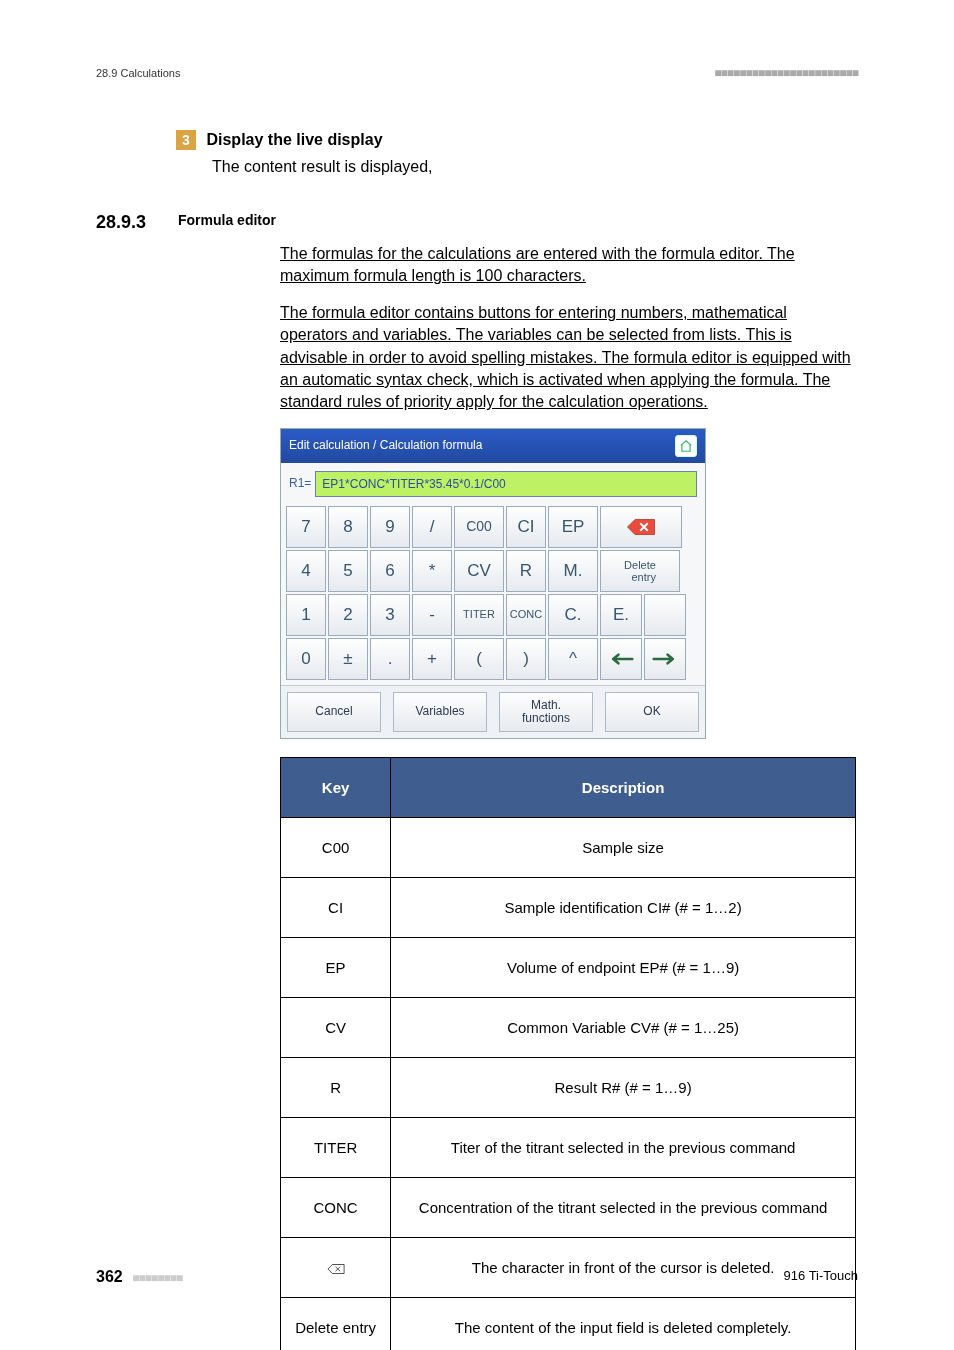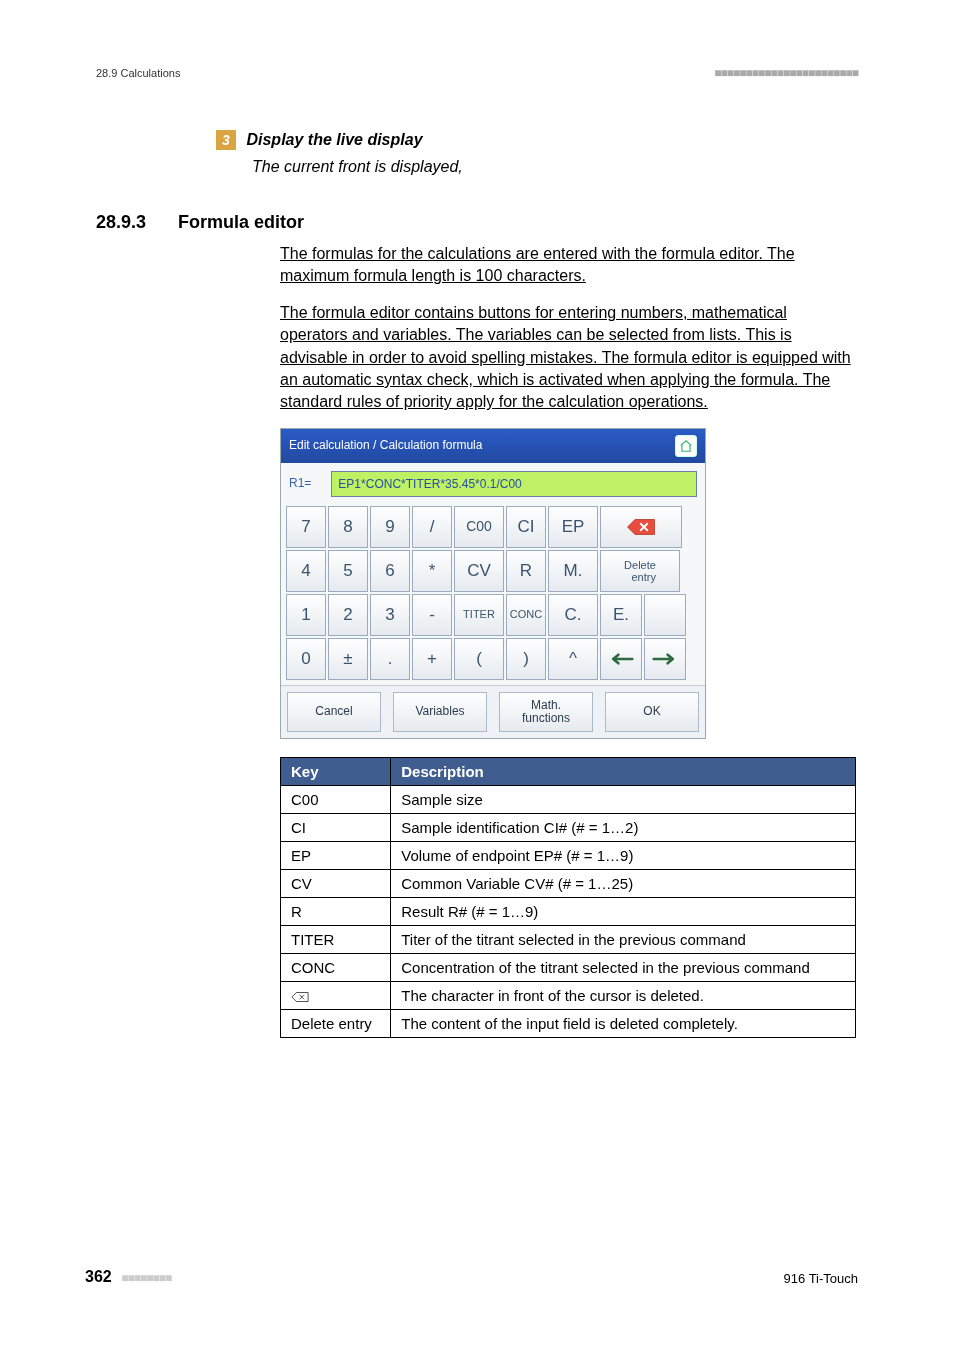--- a/index.html
+++ b/index.html
@@ -23,22 +23,21 @@
     color: #333;
     margin-bottom: 50px;
   }
   .hdr-bars {
     letter-spacing: -1px;
     color: #aaa;
     font-weight: bold;
     font-size: 12px;
   }
   .step {
-    margin-left: 120px;
-    font-style: italic;
+    margin-left: 80px;
   }
   .step-badge {
     display: inline-block;
     background: #d9a441;
     color: #fff;
     font-weight: bold;
     font-size: 14px;
     width: 20px;
     height: 20px;
     text-align: center;
@@ -75,21 +74,21 @@
     display: flex;
     margin-top: 36px;
   }
   .sec-num {
     width: 82px;
     font-weight: bold;
     font-size: 18px;
   }
   .sec-title {
     font-weight: bold;
-    font-size: 18px;
+    font-size: 14px;
     text-align: center;
   }
   .body-col {
     margin-left: 184px;
     width: 576px;
     font-size: 16px;
     line-height: 1.4;
   }
   .body-col p { margin: 10px 0 14px 0; text-decoration: underline; }
 
@@ -116,21 +115,21 @@
     border: 1px solid #cfe;
     border-radius: 3px;
     display: flex; align-items: center; justify-content: center;
   }
   .fe-home svg { width: 14px; height: 14px; }
   .fe-formula {
     display: flex;
     align-items: center;
     padding: 8px 8px;
   }
-  .fe-r1 { color: #365fb0; font-size: 12px; margin-right: 20px; }
+  .fe-r1 { color: #365fb0; font-size: 12px; margin-right: 4px; }
   .fe-input {
     flex: 1;
     border: 1px solid #6b7fb0;
     background: #bef264;
     font-size: 12px;
     color: #2a4ea0;
     padding: 5px 6px;
     font-family: Arial, sans-serif;
   }
   .fe-grid {
@@ -178,58 +177,58 @@
 
   
   table.desc {
     border-collapse: collapse;
     width: 100%;
     margin-top: 6px;
     font-size: 15px;
   }
   table.desc th, table.desc td {
     border: 1px solid #000;
-    padding: 3px 10px;
-    text-align: left;
+    padding: 19px 10px;
+    text-align: center;
     vertical-align: top;
   }
   table.desc th {
     background: #3f5e8f;
     color: #fff;
     font-weight: bold;
   }
   .bs-mini svg { width: 18px; height: 12px; vertical-align: middle; }
 
   .ftr {
     position: absolute;
-    left: 85px; right: 96px;
+    left: 96px; right: 96px;
     bottom: 64px;
     display: flex;
     justify-content: space-between;
-    align-items: flex-end;
+    align-items: flex-start;
     font-size: 13px;
   }
   .ftr .pg { font-weight: bold; font-size: 16px; }
   .ftr .bars {
     color: #ccc; font-weight: bold; letter-spacing: -1px; margin-left: 6px; font-size: 12px;
   }
 </style>
 </head>
 <body>
 
 <div class="page">
   <div class="hdr">
     <span>28.9 Calculations</span>
     <span class="hdr-bars">■■■■■■■■■■■■■■■■■■■■■■■</span>
   </div>
 
   <div class="step">
     <span class="step-badge">3</span>
     <span class="step-title">Display the live display</span>
-    <div class="result">The current front is displayed,</div>
+    <div class="result">The content result is displayed,</div>
   </div>
 
   <div class="sec-row">
     <div class="sec-num">28.9.3</div>
     <div class="sec-title">Formula editor</div>
   </div>
 
   <div class="body-col">
     <p>The formulas for the calculations are entered with the formula editor. The maximum formula length is 100 characters.</p>
     <p>The formula editor contains buttons for entering numbers, mathematical operators and variables. The variables can be selected from lists. This is advisable in order to avoid spelling mistakes. The formula editor is equipped with an automatic syntax check, which is activated when applying the formula. The standard rules of priority apply for the calculation operations.</p>

